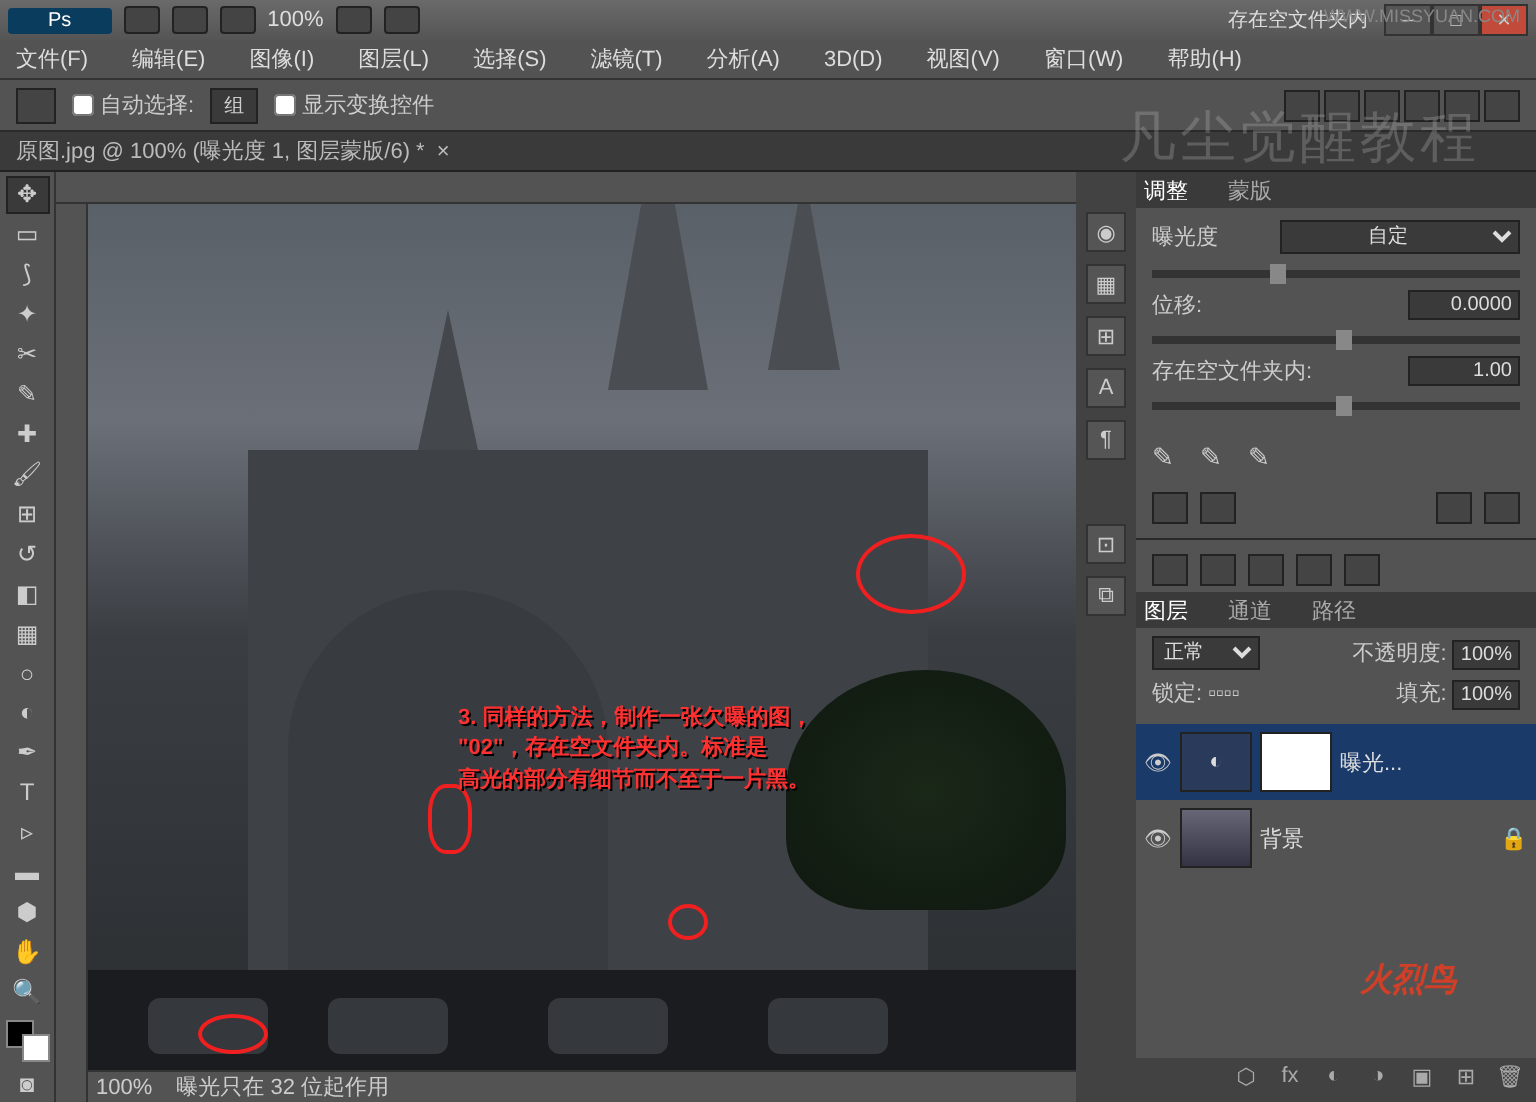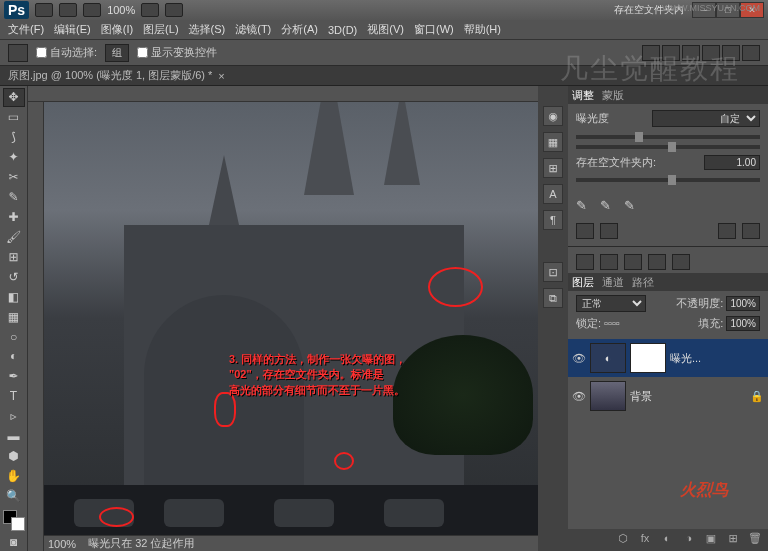--- a/index.html
+++ b/index.html
@@ -1,27 +1,27 @@
 <!DOCTYPE html>
 <html><head>
 <meta charset="utf-8">
 <style>
 *{margin:0;padding:0;box-sizing:border-box;font-family:"Microsoft YaHei",sans-serif;font-size:11px}
 body{background:#535353;width:768px;height:551px;overflow:hidden;position:relative}
 .titlebar{height:20px;background:linear-gradient(#6a6a6a,#555);display:flex;align-items:center;padding:0 4px;color:#ddd}
-.titlebar .ps{background:#0a3c5e;color:#fff;padding:1px 4px;font-weight:bold;border-radius:2px;font-size:14px}
+.titlebar .ps{background:#0a3c5e;color:#fff;padding:1px 20px;font-weight:normal;border-radius:2px;font-size:10px}
 .titlebar .mid{flex:1;display:flex;align-items:center;gap:6px;margin-left:6px}
 .titlebar .ico{width:18px;height:14px;background:#444;border:1px solid #222;border-radius:2px}
 .titlebar .tabs{display:flex;gap:2px;margin-left:auto}
 .titlebar .tab{padding:2px 8px;background:#3a3a3a;color:#ccc;font-size:10px}
 .titlebar .tab.act{background:#5a5a5a;color:#fff}
 .titlebar .winbtns{display:flex;margin-left:8px}
 .titlebar .wb{width:24px;height:16px;background:#555;border:1px solid #333;display:flex;align-items:center;justify-content:center;color:#ccc;font-size:9px}
 .titlebar .wb.cl{background:#c14a3a}
-.menubar{height:20px;background:#535353;display:flex;align-items:center;padding:0 4px;color:#ddd;gap:2px;border-bottom:1px solid #333}
+.menubar{height:20px;background:#535353;display:flex;align-items:center;padding:0 4px;color:#ddd;gap:14px;border-bottom:1px solid #333}
 .menubar .mi{padding:2px 4px;font-size:11px}
 .options{height:26px;background:#535353;display:flex;align-items:center;padding:0 8px;color:#ccc;gap:8px;border-bottom:1px solid #2a2a2a}
 .options .sel{background:#3a3a3a;border:1px solid #222;padding:1px 6px;font-size:10px}
 .options .ck{display:flex;align-items:center;gap:3px;font-size:10px}
 .options .ck input{width:11px;height:11px}
 .options .ogrp{display:flex;gap:2px;margin-left:auto}
 .options .ob{width:18px;height:16px;background:#444;border:1px solid #222}
 .doctab{height:20px;background:#3a3a3a;display:flex;align-items:center;padding:0 8px;color:#bbb;font-size:10px;border-bottom:1px solid #222}
 .main{display:flex;height:465px}
 .toolbox{width:28px;background:#535353;border-right:1px solid #333;display:flex;flex-direction:column;align-items:center;padding-top:2px;gap:1px}
@@ -42,37 +42,37 @@
 .apse{position:absolute;left:80px;top:180px;width:160px;height:200px;background:#383b40;border-radius:80px 80px 0 0}
 .trees{position:absolute;right:5px;bottom:80px;width:140px;height:120px;background:radial-gradient(#1a2818,#0f1810);border-radius:50% 50% 30% 30%}
 .cars{position:absolute;bottom:0;left:0;right:0;height:50px;background:#1a1c20}
 .car{position:absolute;bottom:8px;width:60px;height:28px;background:#35383c;border-radius:6px}
 .anno{position:absolute;color:#ff3030;font-size:11px;font-weight:bold;text-shadow:1px 1px 0 #000;line-height:1.4}
 .circle{position:absolute;border:2px solid #f02020;border-radius:50%}
 .status{position:absolute;bottom:0;left:16px;right:0;height:16px;background:#535353;display:flex;align-items:center;color:#ccc;font-size:10px;padding:0 4px;gap:12px;border-top:1px solid #333}
 .iconcol{width:30px;background:#424242;display:flex;flex-direction:column;align-items:center;padding-top:20px;gap:6px}
 .iconcol .pi{width:20px;height:20px;background:#555;border:1px solid #333;color:#ccc;display:flex;align-items:center;justify-content:center;font-size:11px}
 .panels{width:200px;background:#535353;display:flex;flex-direction:column}
-.ptabs{height:18px;background:#3a3a3a;display:flex;align-items:center;padding:0 4px;gap:8px;color:#aaa;font-size:10px}
+.ptabs{height:18px;background:#3a3a3a;display:flex;align-items:center;padding:0 4px;gap:20px;color:#aaa;font-size:10px}
 .ptabs .pt.act{color:#fff}
 .adj{padding:6px 8px;color:#ccc;font-size:10px}
 .adj .row{display:flex;align-items:center;justify-content:space-between;margin-bottom:8px}
 .adj .row input,.adj .row select{background:#3a3a3a;border:1px solid #222;color:#ddd;font-size:10px;padding:1px 3px;width:56px;text-align:right}
-.adj .row select{width:108px;text-align:right}
+.adj .row select{width:120px;text-align:center}
 .adj .slider{height:4px;background:#333;margin:2px 0 6px;position:relative}
 .adj .slider .h{position:absolute;top:-3px;width:8px;height:10px;background:#888;left:30%}
 .eyedrop{display:flex;gap:6px;padding:4px 8px}
 .eyedrop .e{width:18px;height:18px;color:#ccc;font-size:13px}
 .psep{height:1px;background:#2a2a2a;margin:4px 0}
 .prow{height:22px;display:flex;align-items:center;padding:0 8px;gap:6px;color:#aaa}
 .prow .pb{width:18px;height:16px;background:#444;border:1px solid #222}
 .layers{flex:1;display:flex;flex-direction:column}
 .lhead{padding:4px 8px;color:#ccc;font-size:10px}
 .lhead .r1{display:flex;align-items:center;justify-content:space-between;margin-bottom:4px}
-.lhead select{background:#3a3a3a;border:1px solid #222;color:#ddd;font-size:10px;padding:1px;width:70px}
+.lhead select{background:#3a3a3a;border:1px solid #222;color:#ddd;font-size:10px;padding:1px;width:54px}
 .lhead .opv{background:#3a3a3a;border:1px solid #222;color:#ddd;font-size:10px;padding:1px 3px;width:38px}
 .llist{flex:1;background:#535353;overflow:hidden}
 .layer{display:flex;align-items:center;padding:4px;gap:4px;color:#ddd;font-size:10px}
 .layer.sel{background:#1a3a6a}
 .layer .eye{width:14px;color:#ccc}
 .layer .thumb{width:36px;height:30px;background:#888;border:1px solid #222}
 .layer .mask{width:36px;height:30px;background:#fff;border:1px solid #222}
 .lfoot{height:22px;background:#424242;display:flex;align-items:center;justify-content:flex-end;gap:4px;padding:0 4px}
 .lfoot .lb{width:18px;height:16px;color:#aaa;font-size:11px;text-align:center}
 .watermark{position:absolute;top:50px;right:28px;font-size:28px;color:rgba(180,180,180,0.3);font-weight:normal;letter-spacing:2px}
@@ -221,20 +221,24 @@
       <span class="pt">蒙版</span>
     </div>
     <div class="adj">
       <div class="row">
           <span>曝光度</span>
           <select><option>自定</option></select>
         </div>
       <div class="slider">
           <div class="h" style="left:32%"></div>
         </div>
+      <div class="row">
+          <span>位移:</span>
+          <input value="0.0000" style="">
+        </div>
       <div class="slider">
           <div class="h" style="left:50%"></div>
         </div>
       <div class="row">
           <span>存在空文件夹内:</span>
           <input value="1.00" style="">
         </div>
       <div class="slider">
           <div class="h" style="left:50%"></div>
         </div>

